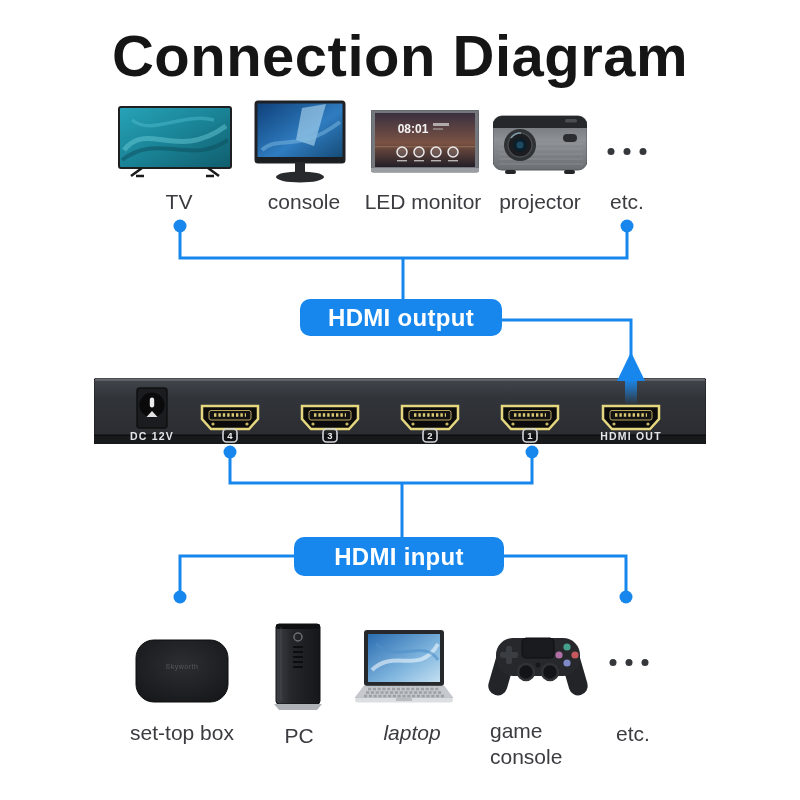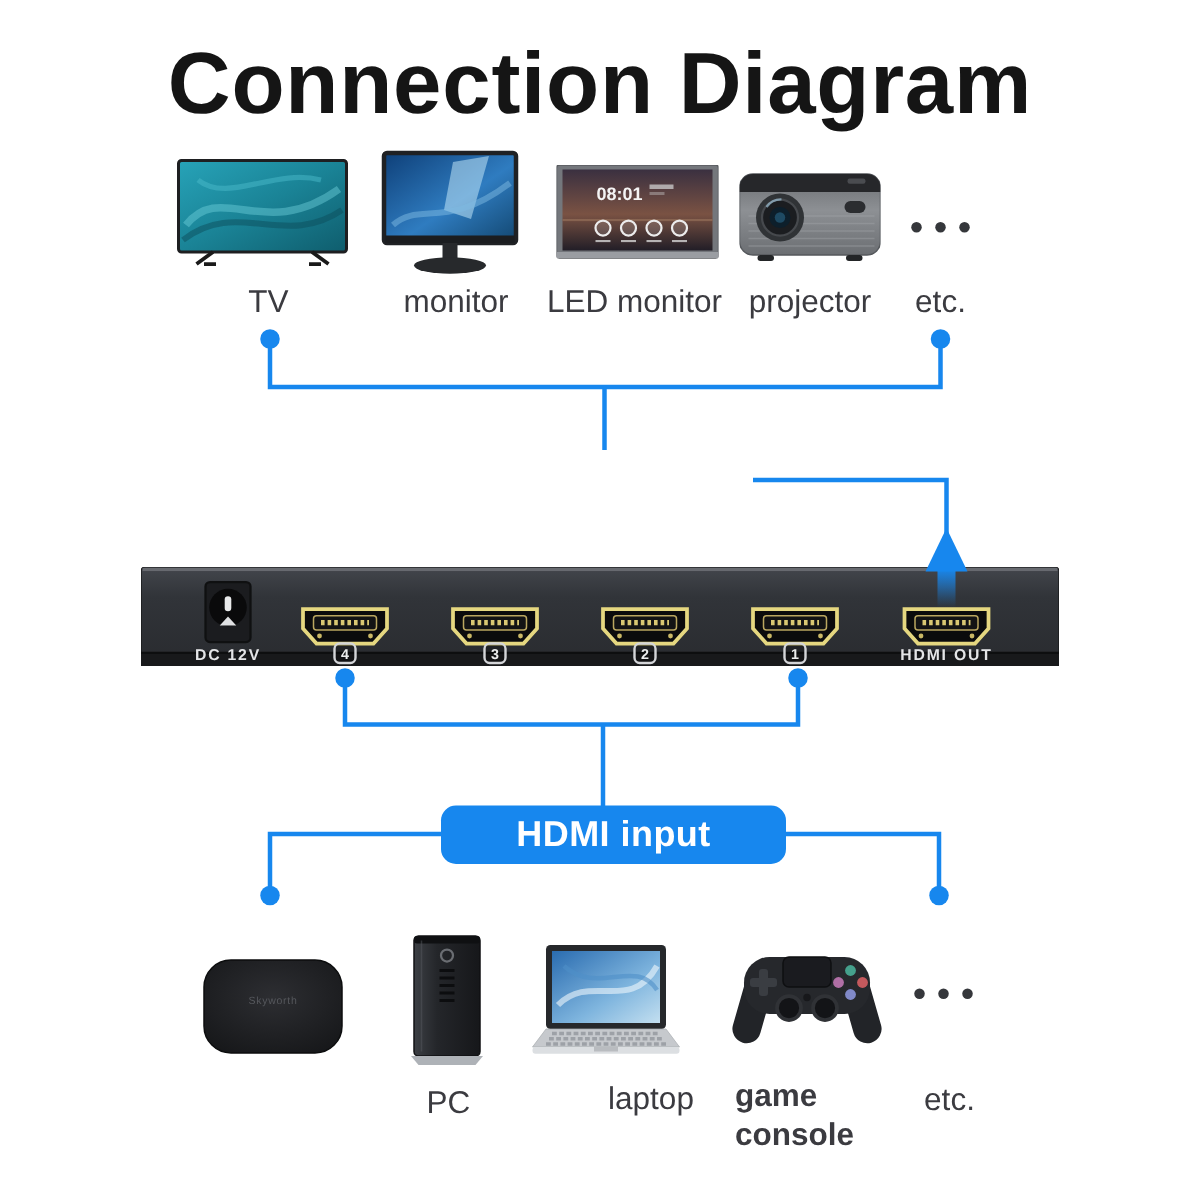--- a/index.html
+++ b/index.html
@@ -5,28 +5,28 @@
   html,body{margin:0;padding:0;background:#ffffff;}
   body{width:800px;height:800px;position:relative;overflow:hidden;
        font-family:"Liberation Sans",sans-serif;
        --accent:#1787ee;}
   .stage{position:absolute;inset:0;}
   h1.title{position:absolute;top:22px;left:0;right:0;margin:0;text-align:center;
        font-size:58px;font-weight:700;color:#151515;letter-spacing:.5px;}
   .icon-box{position:absolute;}
   .lbl{position:absolute;transform:translateX(-50%);font-size:21px;color:#3b3b40;
        line-height:26px;white-space:nowrap;}
-  .lbl.wrap{white-space:normal;width:96px;font-weight:bold;}
+  .lbl.wrap{white-space:normal;width:96px;}
   .dots{position:absolute;transform:translateX(-50%);display:flex;gap:9px;}
   .dots i{width:7px;height:7px;border-radius:50%;background:#35373b;display:block;}
   .badge{position:absolute;background:var(--accent,#1787ee);color:#fff;font-weight:700;
        font-size:24px;display:flex;align-items:center;justify-content:center;
        border-radius:10px;letter-spacing:.3px;}
   #badge-out{left:300px;top:299px;width:202px;height:37px;}
-  #badge-in{left:294px;top:537px;width:230px;height:39px;}
+  #badge-in{left:294px;top:537px;width:210px;height:39px;}
   svg{display:block;font-family:"Liberation Sans",sans-serif;}
   .overlay{position:absolute;left:0;top:0;pointer-events:none;}
   .net{stroke:var(--accent,#1787ee);stroke-width:3;fill:none;}
   .nd{fill:var(--accent,#1787ee);}
 </style>
 </head>
 <body style="--accent: #1787ee;">
 
 <div class="stage">
 
@@ -121,21 +121,21 @@
     <rect x="71" y="60" width="11" height="4" rx="2" fill="#232527"></rect>
   </svg>
 
   <div class="dots" style="left:627px;top:148px;">
       <i></i>
       <i></i>
       <i></i>
     </div>
 
   <div class="lbl" style="left:179px;top:189px;">TV</div>
-  <div class="lbl" style="left:304px;top:189px;">monitor</div>
+  <div class="lbl" style="left:304px;top:189px;">console</div>
   <div class="lbl" style="left:423px;top:189px;">LED monitor</div>
   <div class="lbl" style="left:540px;top:189px;">projector</div>
   <div class="lbl" style="left:627px;top:189px;">etc.</div>
 
   <svg class="icon-box" style="left:94px;top:378px;" width="612" height="66" viewBox="0 0 612 66">
     <defs>
       <linearGradient id="bodyg" x1="0" y1="0" x2="0" y2="1">
         <stop offset="0" stop-color="#43464c"></stop>
           <stop offset=".3" stop-color="#313439"></stop>
           <stop offset="1" stop-color="#292b2f"></stop>
@@ -278,22 +278,23 @@
     <circle cx="64" cy="38" r="8" fill="#131417" stroke="#303236" stroke-width="2.5"></circle>
     <circle cx="52" cy="31" r="2.5" fill="#17181b"></circle>
   </svg>
 
   <div class="dots" style="left:629px;top:659px;">
       <i></i>
       <i></i>
       <i></i>
     </div>
 
+  <div class="lbl" style="left:182px;top:720px;">set-top box</div>
   <div class="lbl" style="left:299px;top:723px;">PC</div>
-  <div class="lbl" style="left:434px;top:720px;">laptop</div>
+  <div class="lbl" style="left:412px;top:720px;font-style:italic;">laptop</div>
   <div class="lbl wrap" style="left:538px;top:718px;">game console</div>
   <div class="lbl" style="left:633px;top:721px;">etc.</div>
 
   <svg class="overlay" width="800" height="800" viewBox="0 0 800 800">
     <defs>
       <linearGradient id="fade" x1="0" y1="0" x2="0" y2="1">
         <stop offset="0" stop-color="#1787ee" stop-opacity="1"></stop>
         <stop offset="1" stop-color="#1787ee" stop-opacity="0"></stop>
       </linearGradient>
     </defs>
@@ -311,15 +312,16 @@
     <path class="net" d="M402,483 L402,538"></path>
     <circle class="nd" cx="230" cy="452" r="6.5"></circle>
     <circle class="nd" cx="532" cy="452" r="6.5"></circle>
 
     <path class="net" d="M294,556 L180,556 L180,592"></path>
     <path class="net" d="M504,556 L626,556 L626,592"></path>
     <circle class="nd" cx="180" cy="597" r="6.5"></circle>
     <circle class="nd" cx="626" cy="597" r="6.5"></circle>
   </svg>
 
+  <div class="badge" id="badge-out">HDMI output</div>
   <div class="badge" id="badge-in">HDMI input</div>
 
 </div>
 
 </body></html>

